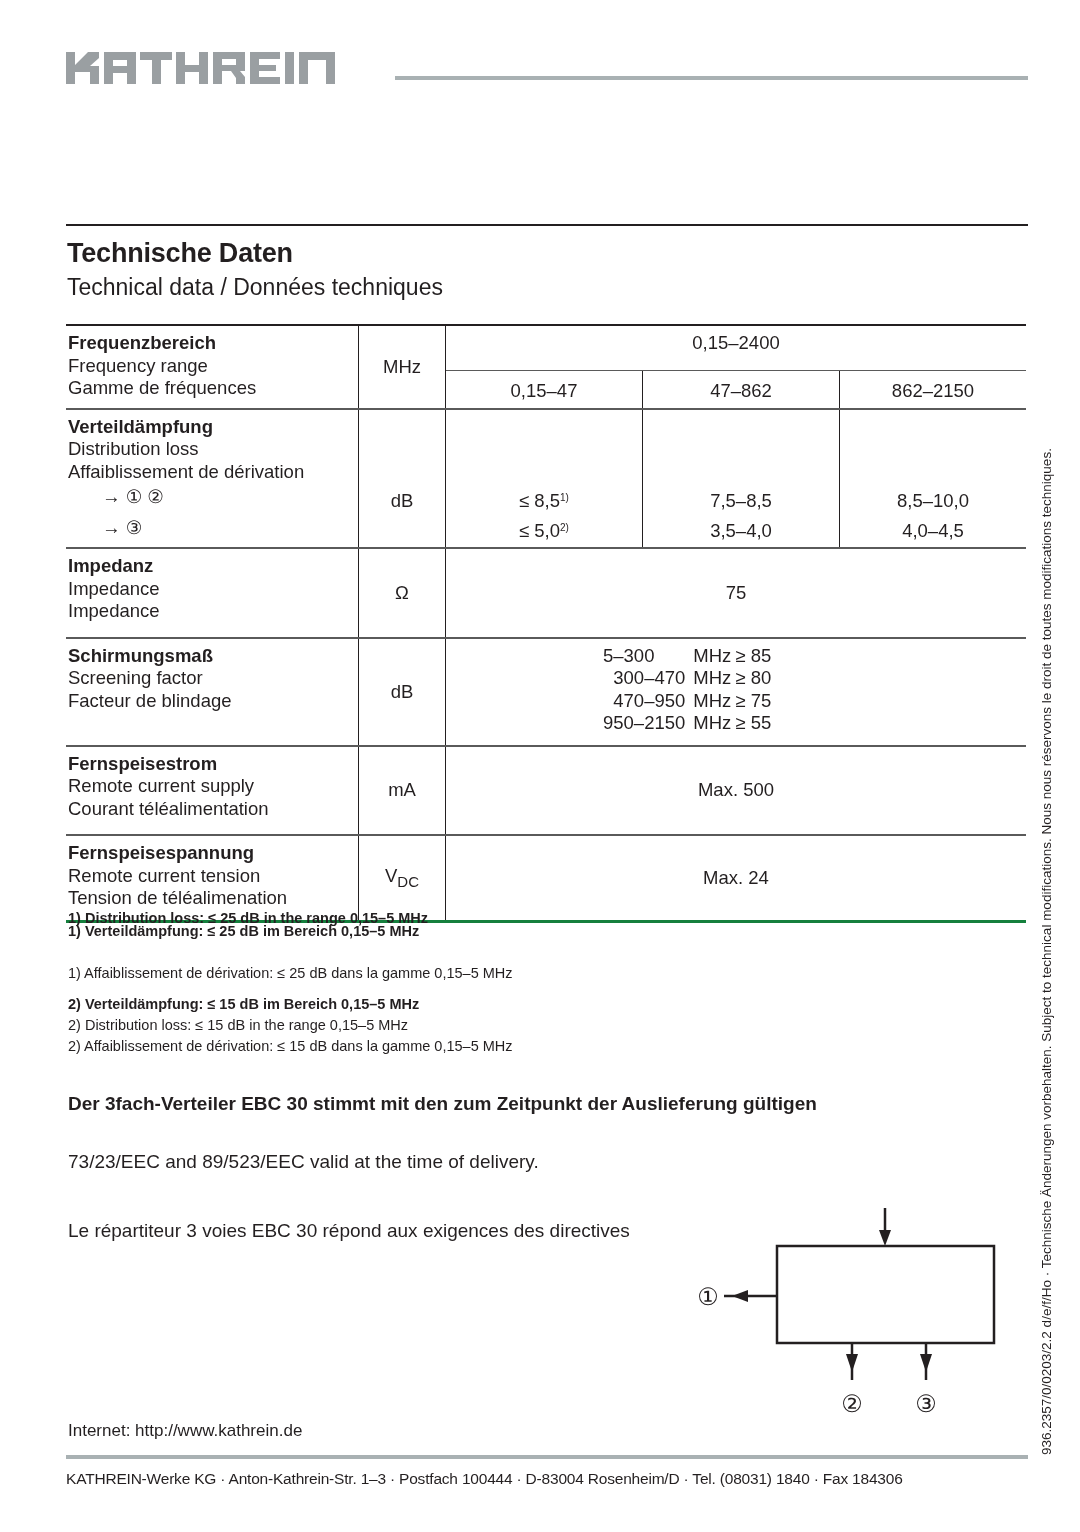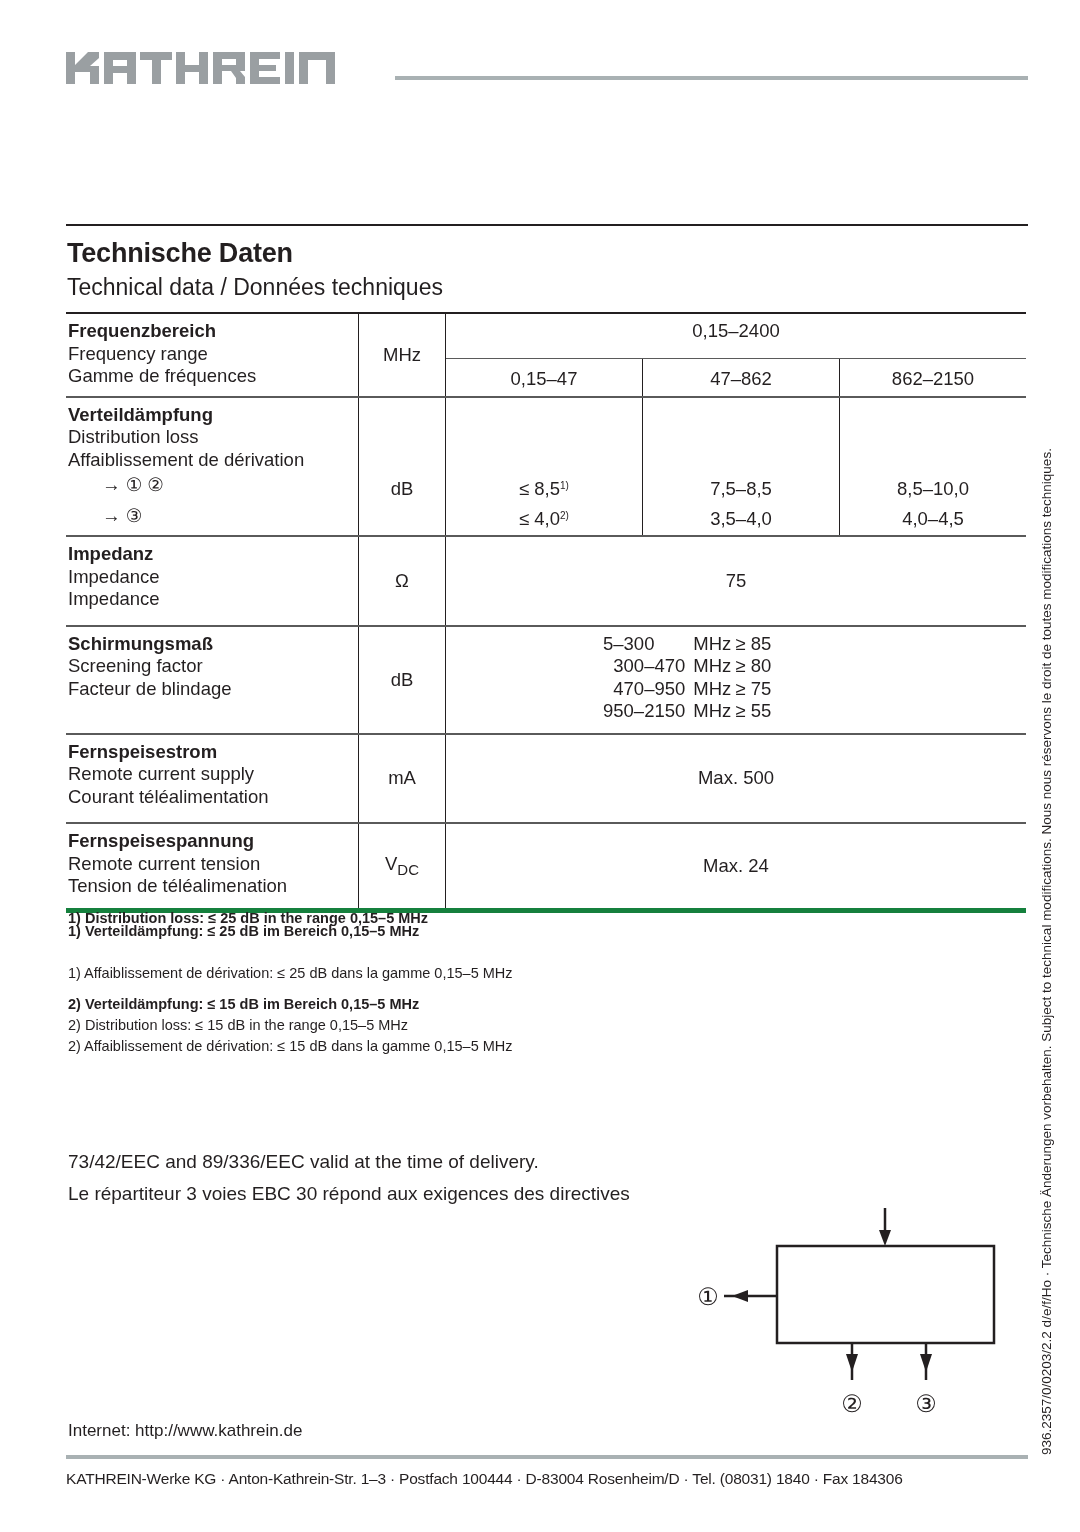--- a/index.html
+++ b/index.html
@@ -14,21 +14,21 @@
   
   #title-rule { left:66px; top:224px; width:962px; height:2px; background:#231f20; }
   #title { left:67px; top:238px; font-size:27px; font-weight:bold; letter-spacing:-0.2px; }
   #subtitle { left:67px; top:274px; font-size:23px; }
 
   
   #spec-table { left:66px; top:312px; width:960px; border-collapse:collapse; font-size:18.5px; }
   #spec-table td { padding:0; vertical-align:top; }
   .rowsep { border-top:2px solid #5a5a5a; }
   .tabletop { border-top:2px solid #231f20; }
-  .tablebottom { border-bottom:5px solid #15803d; }
+  .tablebottom { border-bottom:3px solid #15803d;margin-top:12px; }
   .c-label { width:290px; padding:6px 0 14px 2px !important; line-height:22.5px; }
   .c-unit { width:86px; border-left:1.5px solid #231f20; border-right:1.5px solid #231f20; text-align:center; vertical-align:middle !important; }
   .c-val { text-align:center; }
   .bold { font-weight:bold; }
   .sub { font-size:15px; vertical-align:-5px; }
   .sup { font-size:10px; vertical-align:6px; }
   .vline { border-left:1.5px solid #231f20; }
 
   
   .fn { left:68px; font-size:14.5px; line-height:21px; }
@@ -107,21 +107,21 @@
     <td class="c-label" style="padding-bottom:8px !important;">
       <div class="bold">Verteildämpfung</div>
       <div>Distribution loss</div>
       <div>Affaiblissement de dérivation</div>
       <div style="padding-left:34px; margin-top:3px;">→ ① ②</div>
       <div style="padding-left:34px; margin-top:8px;">→ ③</div>
     </td>
     <td class="c-unit" style="vertical-align:top !important; padding-top:80px;">dB</td>
     <td class="c-val" style="padding-top:80px;">
       <div><span>≤ 8,5</span><span class="sup">1)</span></div>
-      <div style="margin-top:8px;"><span>≤ 4,0</span><span class="sup">2)</span></div>
+      <div style="margin-top:8px;"><span>≤ 5,0</span><span class="sup">2)</span></div>
     </td>
     <td class="c-val vline" style="padding-top:80px;">
       <div>7,5–8,5</div>
       <div style="margin-top:8px;">3,5–4,0</div>
     </td>
     <td class="c-val vline" style="padding-top:80px;">
       <div>8,5–10,0</div>
       <div style="margin-top:8px;">4,0–4,5</div>
     </td>
   </tr>
@@ -194,25 +194,26 @@
   </table>
 
 <div class="abs fn fnb" style="top:921px;">1) Verteildämpfung: ≤ 25 dB im Bereich 0,15–5 MHz</div>
 <div class="abs fn" style="top:908px;font-weight:bold;">1) Distribution loss: ≤ 25 dB in the range 0,15–5 MHz</div>
 <div class="abs fn" style="top:963px;">1) Affaiblissement de dérivation: ≤ 25 dB dans la gamme 0,15–5 MHz</div>
 <div class="abs fn fnb" style="top:994px;">2) Verteildämpfung: ≤ 15 dB im Bereich 0,15–5 MHz</div>
 <div class="abs fn" style="top:1015px;">2) Distribution loss: ≤ 15 dB in the range 0,15–5 MHz</div>
 <div class="abs fn" style="top:1036px;">2) Affaiblissement de dérivation: ≤ 15 dB dans la gamme 0,15–5 MHz</div>
 
 <div class="abs decl bold" style="top:1092px;">
+  <div>Der 3fach-Verteiler EBC 30 stimmt mit den zum Zeitpunkt der Auslieferung gültigen</div>
 </div>
 <div class="abs decl" style="top:1150px;">
-  <div>73/42/EEC and 89/336/EEC valid at the time of delivery.</div>
+  <div>73/23/EEC and 89/523/EEC valid at the time of delivery.</div>
 </div>
-<div class="abs decl" style="top:1182px;">
+<div class="abs decl" style="top:1219px;">
   <div>Le répartiteur 3 voies EBC 30 répond aux exigences des directives</div>
 </div>
 
 <svg id="diagram" class="abs" viewBox="0 0 340 230">
   <g stroke="#231f20" stroke-width="2.5" fill="none">
     <rect x="97" y="46" width="217" height="97"></rect>
     <line x1="205" y1="8" x2="205" y2="38"></line>
     <line x1="44" y1="96" x2="97" y2="96"></line>
     <line x1="172" y1="143" x2="172" y2="180"></line>
     <line x1="246" y1="143" x2="246" y2="180"></line>

